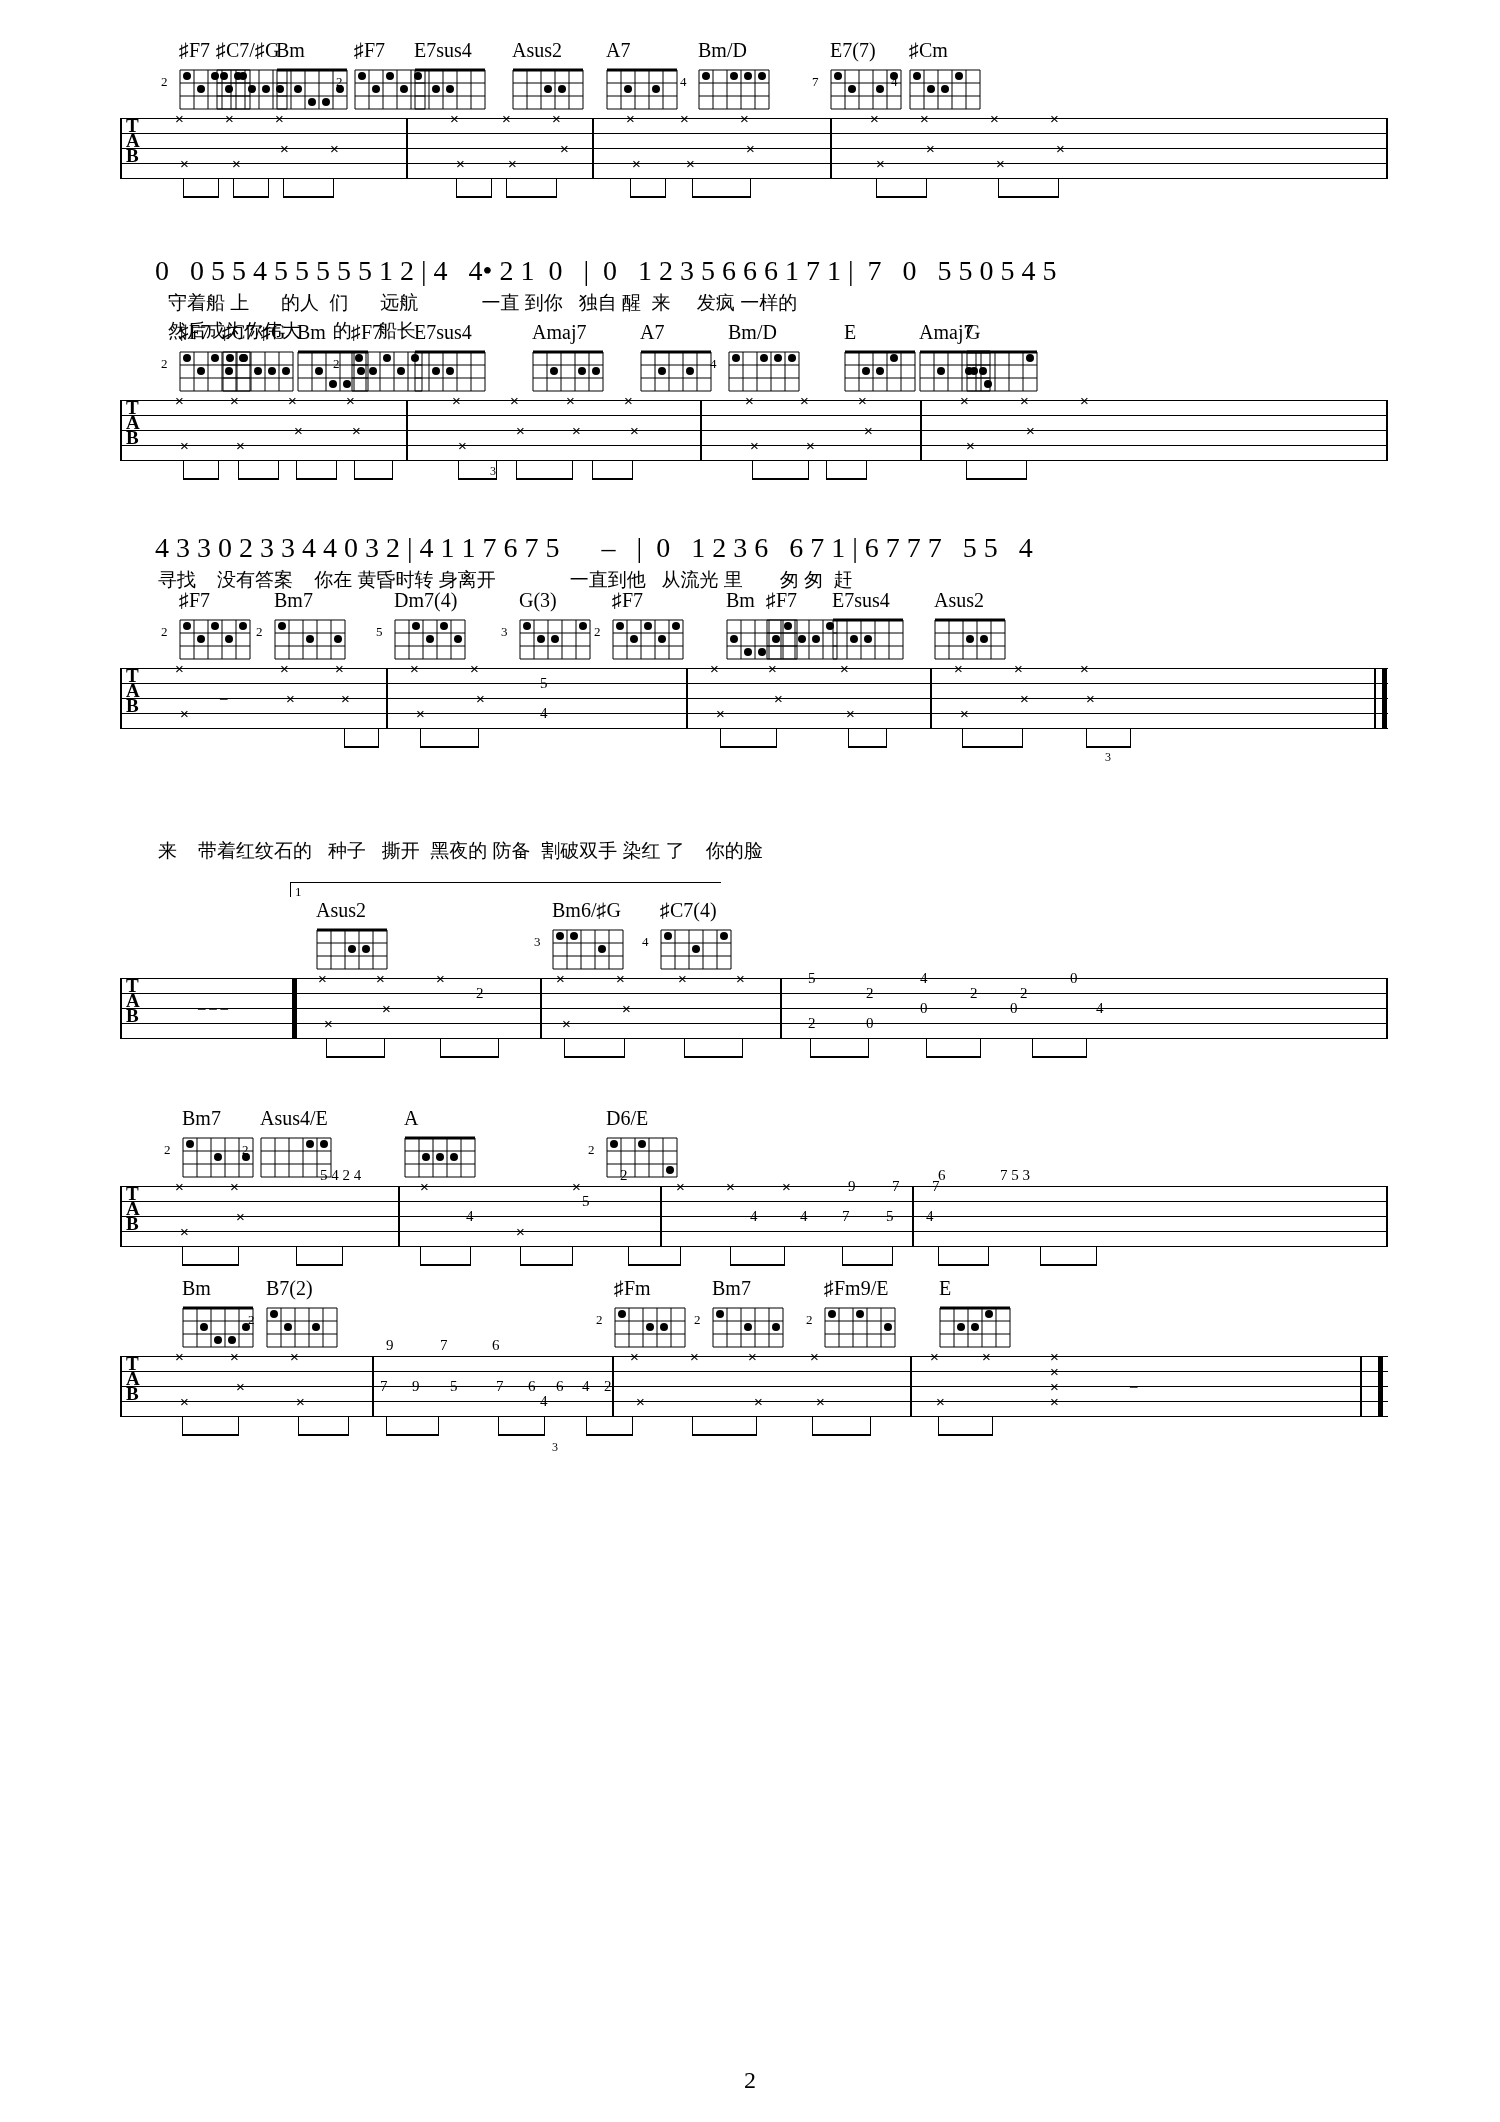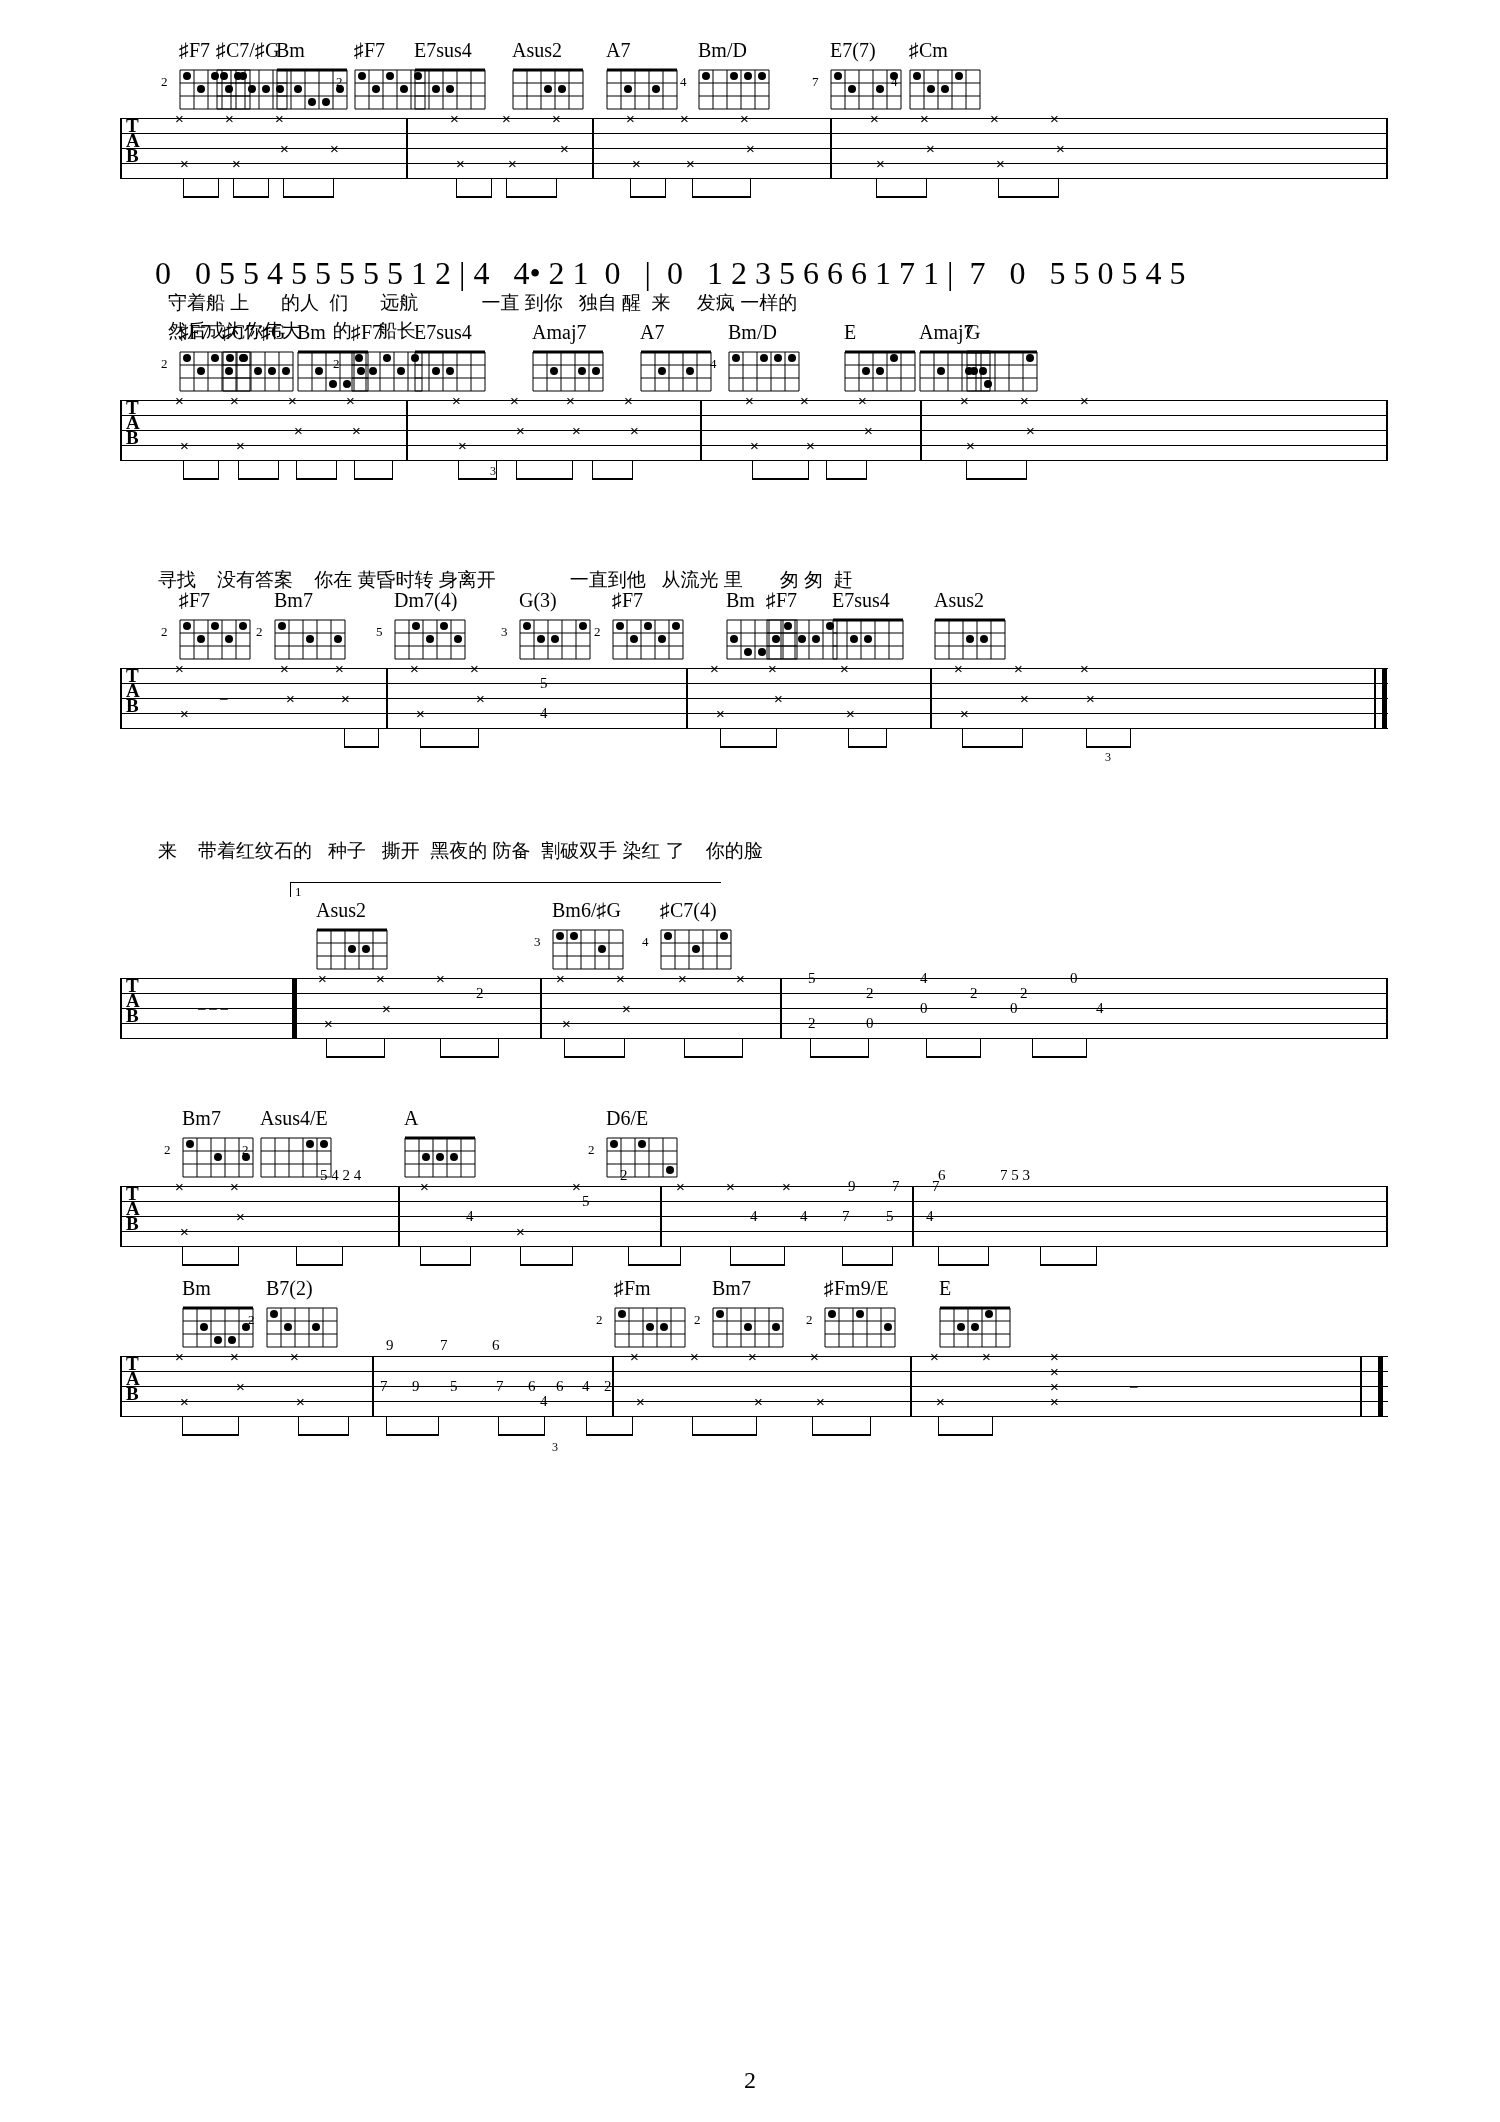--- a/index.html
+++ b/index.html
@@ -107,21 +107,21 @@
     position: absolute;
     height: 2.4px;
     background: #000;
   }
 
   
   .melodyrow {
     position: absolute;
     left: 0; right: 0;
     font-family: "Liberation Serif", serif;
-    font-size: 32px;
+    font-size: 28px;
     letter-spacing: 0;
     white-space: pre;
   }
   .lyricrow {
     position: absolute;
     left: 0; right: 0;
     font-family: "Liberation Sans", sans-serif;
     font-size: 19px;
     white-space: pre;
   }
@@ -768,20 +768,21 @@
       <div class="beam" style="left:632px; top:78px; width:57px;"></div>
       <div class="stem" style="left:706px; top:61px; height:18px;"></div>
       <div class="stem" style="left:746px; top:61px; height:18px;"></div>
       <div class="beam" style="left:706px; top:78px; width:41px;"></div>
       <div class="stem" style="left:846px; top:61px; height:18px;"></div>
       <div class="stem" style="left:906px; top:61px; height:18px;"></div>
       <div class="beam" style="left:846px; top:78px; width:61px;"></div>
       <div class="triplet" style="left:370px; top:64px;">3</div>
     </div>
 
+    <div class="melodyrow" style="top:210px; left:35px;">4 3 3 0 2 3 3 4 4 0 3 2 | 4 1 1 7 6 7 5      –   |  0   1 2 3 6   6 7 1 | 6 7 7 7   5 5   4</div>
     <div class="lyricrow" style="top:245px; left:38px;">寻找    没有答案    你在 黄昏时转 身离开              一直到他   从流光 里       匆 匆  赶</div>
   </div>
 
   <div class="system" style="top:590px;">
     <div class="chord" style="left:55px; top:0;">
       <div class="cname">♯F7</div>
       <div class="grid-wrap">
         <div class="fretpos">2</div>
         <svg width="80" height="62" viewBox="0 0 80 62">
           <line x1="5" y1="8" x2="75" y2="8" stroke="#000" stroke-width="1.2"></line>

